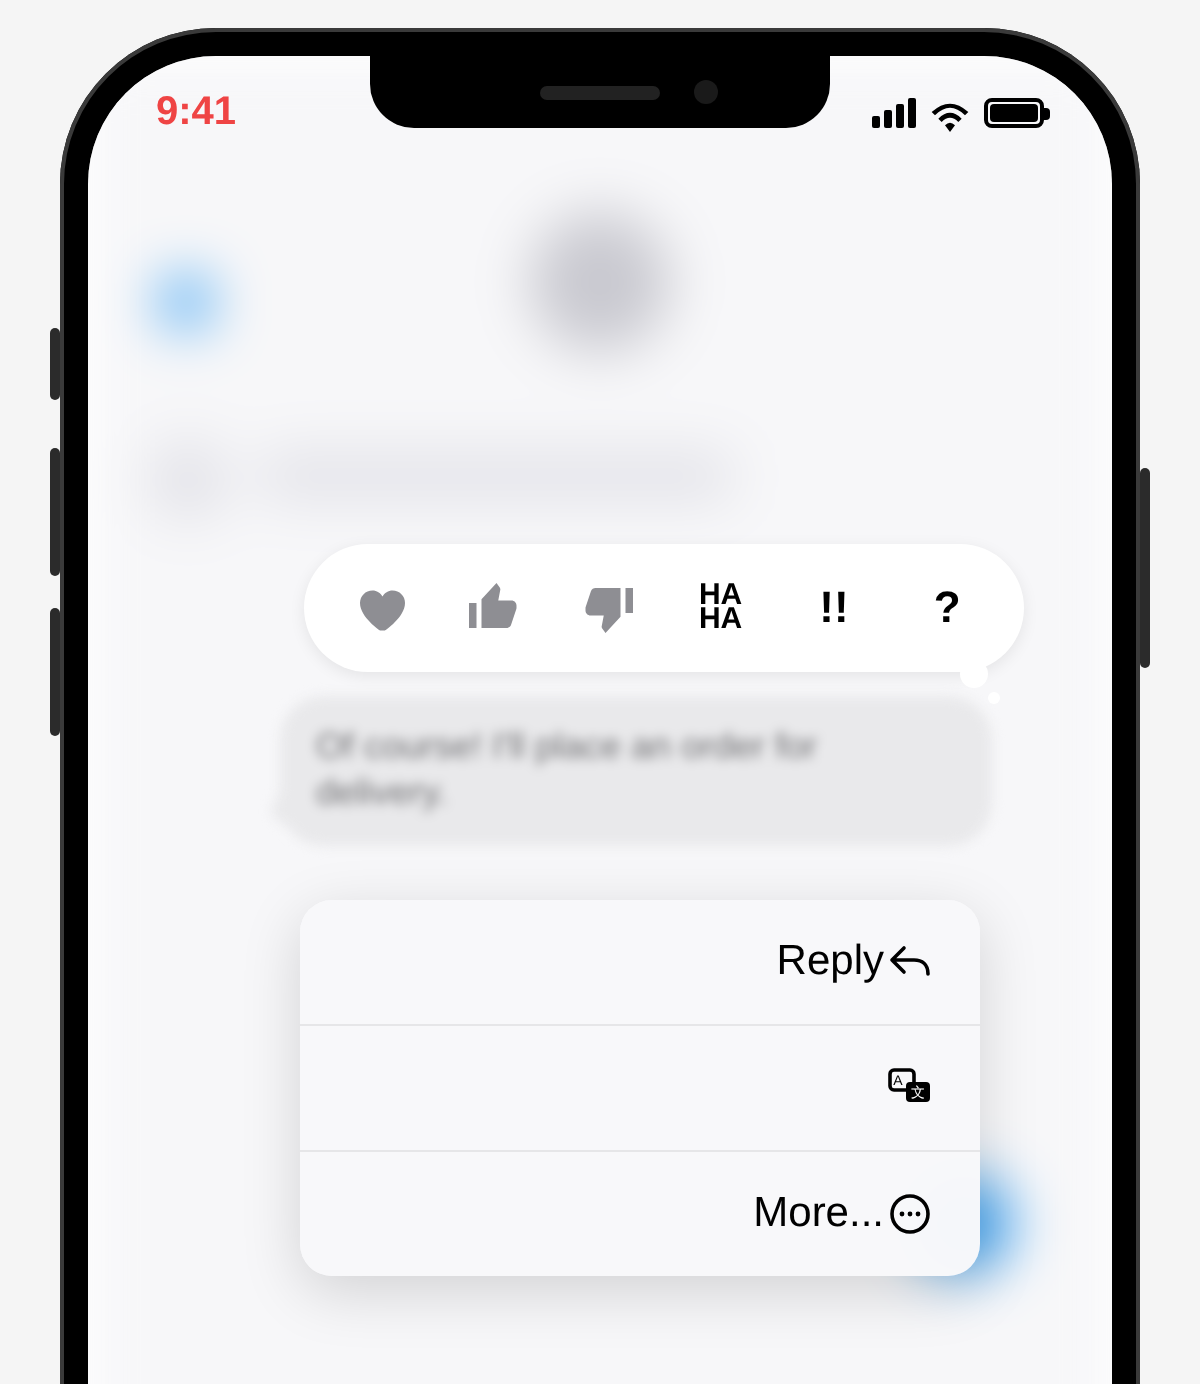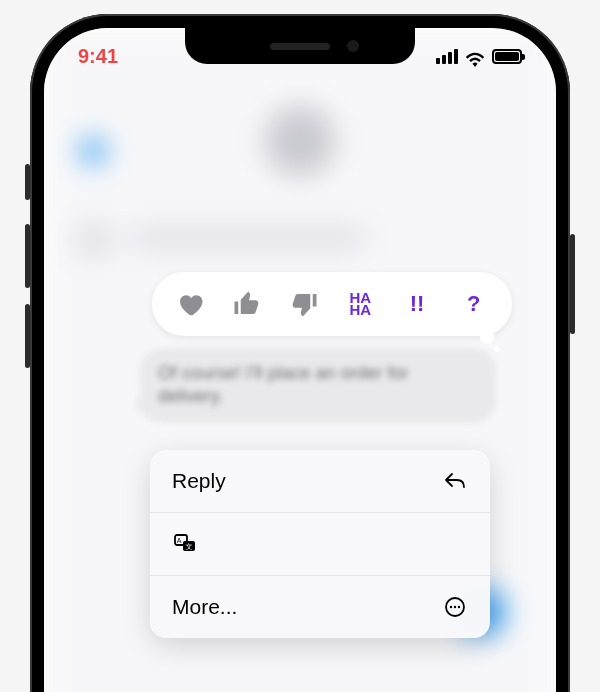--- a/index.html
+++ b/index.html
@@ -124,21 +124,21 @@
     border-radius:50%;
     box-shadow: 10px 12px 0 -4px #fff;
   }
   .tapback {
     width: 40px; height: 40px;
     display: flex; align-items: center; justify-content: center;
     color: #8e8e93;
     cursor: pointer;
   }
   .tapback svg { width: 30px; height: 30px; fill: #8e8e93; }
-  .tapback.text { font-weight: 900; font-size: 22px; color:#6d28d9; line-height: 0.78; text-align:center; font-family: "Arial Black", Arial, sans-serif; }
+  .tapback.text { font-weight: 900; font-size: 22px; color:#000000; line-height: 0.78; text-align:center; font-family: "Arial Black", Arial, sans-serif; }
   .tapback.text.haha { font-size: 15px; }
 
   
   .message-bubble {
     position: absolute;
     top: 320px;
     left: 96px;
     width: 356px;
     min-height: 64px;
     background: #e9e9eb;
@@ -166,21 +166,21 @@
     width: 340px;
     background: rgba(248,248,250,0.98);
     border-radius: 16px;
     overflow: hidden;
     box-shadow: 0 8px 30px rgba(0,0,0,0.15);
     z-index: 45;
   }
   .menu-item {
     display: flex;
     align-items: center;
-    justify-content: space-between;
+    justify-content: flex-end;
     padding: 18px 22px;
     font-size: 21px;
     color: #000;
     cursor: pointer;
     border-bottom: 1px solid rgba(0,0,0,0.07);
   }
   .menu-item:last-child { border-bottom: none; }
   .menu-item .ic { width: 26px; height: 26px; display:flex; align-items:center; justify-content:center; color:#000; }
   .menu-item .ic svg { width: 24px; height: 24px; fill: none; stroke: #000; stroke-width: 1.8; }
 </style>

